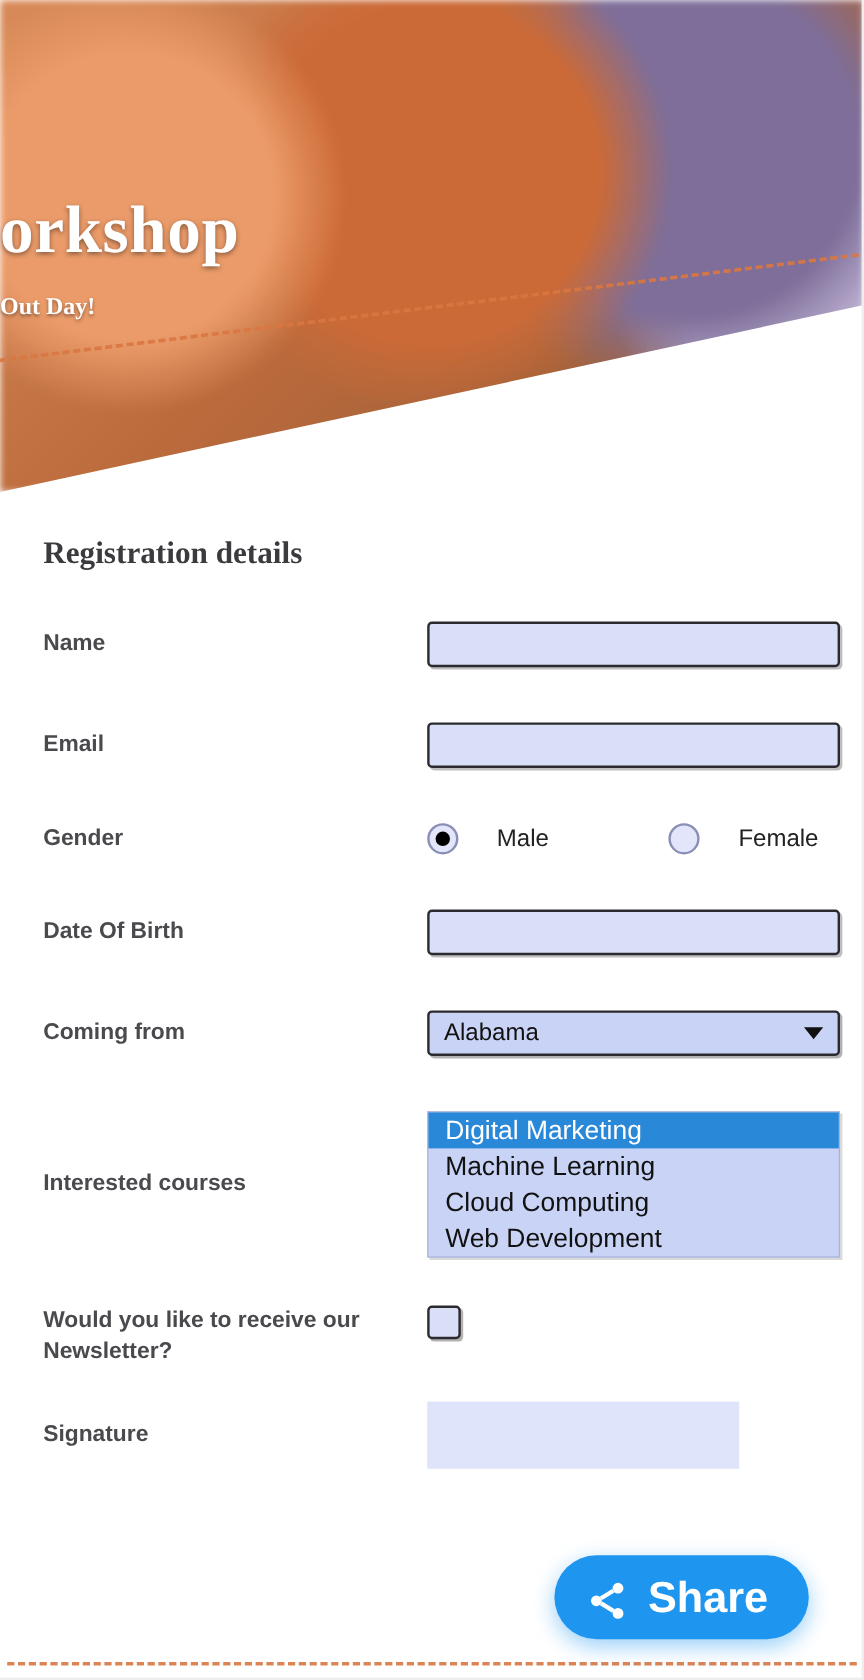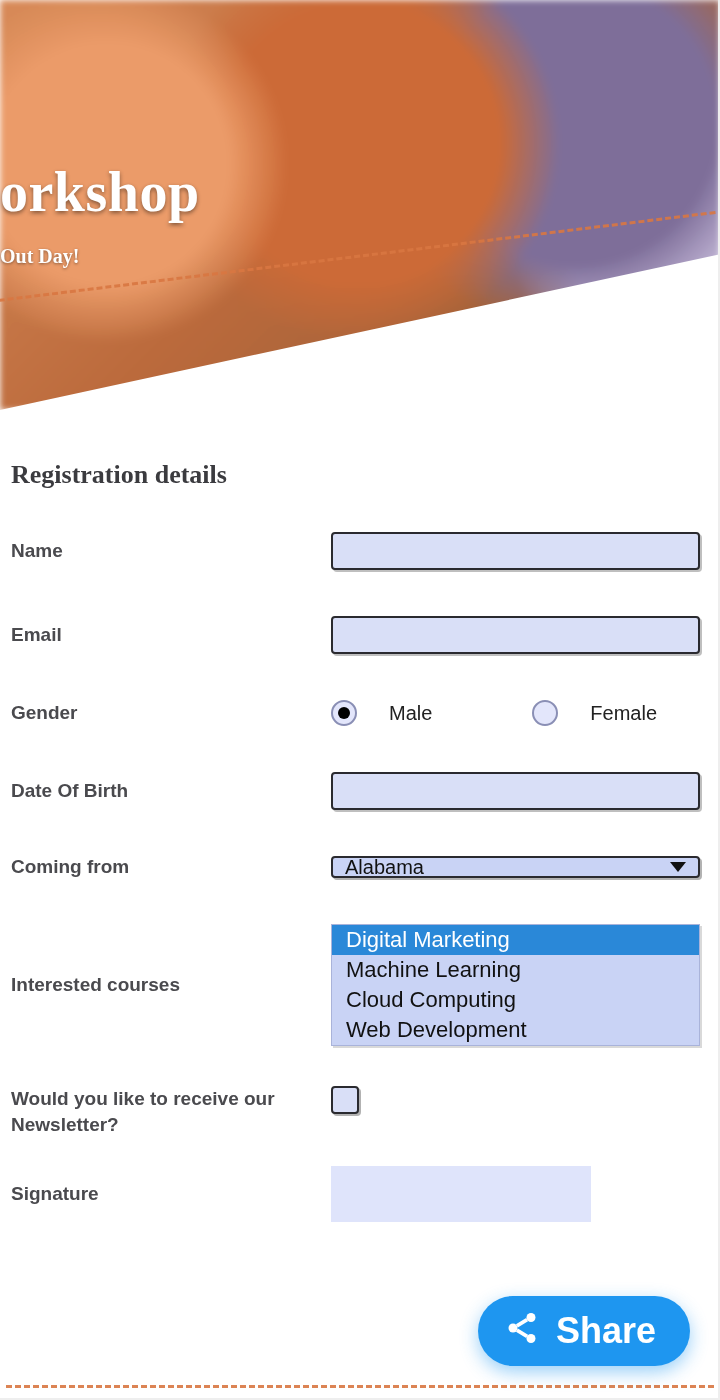--- a/index.html
+++ b/index.html
@@ -55,22 +55,22 @@
   .dash-diag{
     position:absolute;left:-10px;right:-10px;top:300px;height:2px;
     border-top:3px dashed var(--orange);
     transform:rotate(-7deg);
     transform-origin:left center;
     opacity:.9;
   }
 
   
   .form{
-    padding:0 20px 40px 11px;
-    margin-top:50px;
+    padding:0 20px 40px 36px;
+    margin-top:36px;
   }
   .section-title{
     font-family:Georgia, serif;
     font-size:26px;font-weight:700;color:var(--dark);
     margin:18px 0 42px 0;
   }
   .row{
     display:flex;align-items:center;
     margin-bottom:46px;
   }
@@ -83,21 +83,21 @@
     width:100%;height:38px;box-sizing:border-box;
     background:var(--input-bg);
     border:2px solid var(--input-border);
     border-radius:4px;
     box-shadow:2px 2px 0 rgba(0,0,0,.25);
     font-size:18px;padding:0 8px;color:#222;
   }
   .txt.focused{outline:none;}
   .txt.cursor{caret-color:#000;}
   .sel{
-    width:100%;height:22px;box-sizing:border-box;
+    width:100%;height:38px;box-sizing:border-box;
     background:var(--select-bg);
     border:2px solid var(--input-border);
     border-radius:4px;
     box-shadow:2px 2px 0 rgba(0,0,0,.3);
     display:flex;align-items:center;justify-content:space-between;
     padding:0 12px;font-size:20px;color:#111;
     cursor:pointer;
   }
   .tri{
     width:0;height:0;border-left:8px solid transparent;border-right:8px solid transparent;border-top:10px solid #111;
@@ -140,26 +140,26 @@
   .newsletter-row .lbl{line-height:26px;}
 
   
   .dash-bottom{
     position:absolute;left:6px;right:6px;bottom:12px;
     border-top:3px dashed var(--orange);opacity:.9;
   }
 
   
   .share{
-    position:absolute;right:30px;bottom:34px;
+    position:absolute;right:46px;bottom:34px;
     background:var(--share);color:#fff;
     border:none;border-radius:40px;
     padding:14px 34px 14px 26px;
     font-size:36px;font-weight:600;
-    display:inline-flex;align-items:flex-start;gap:16px;
+    display:inline-flex;align-items:flex-end;gap:16px;
     box-shadow:0 6px 18px rgba(30,150,240,.45);
     cursor:pointer;
   }
   .share svg{width:36px;height:36px;fill:#fff;}
 
   
   .frame-r{position:absolute;top:0;right:0;width:2px;height:100%;background:#eee;}
   .frame-b{position:absolute;left:0;right:0;bottom:0;height:2px;background:#eee;}
 </style>
 </head>

